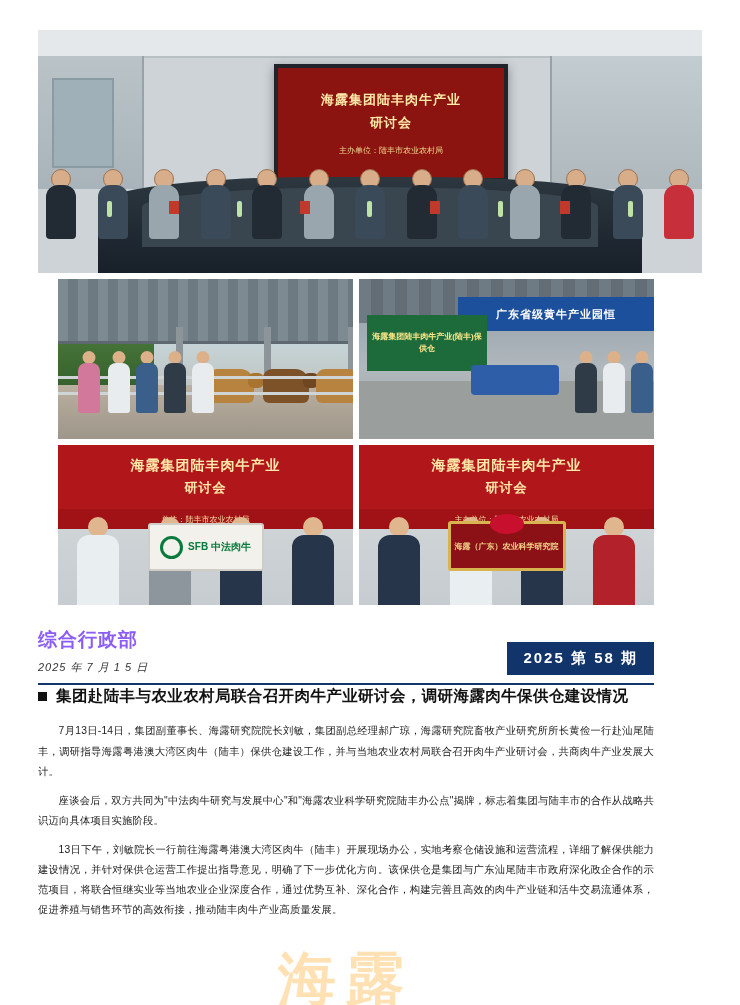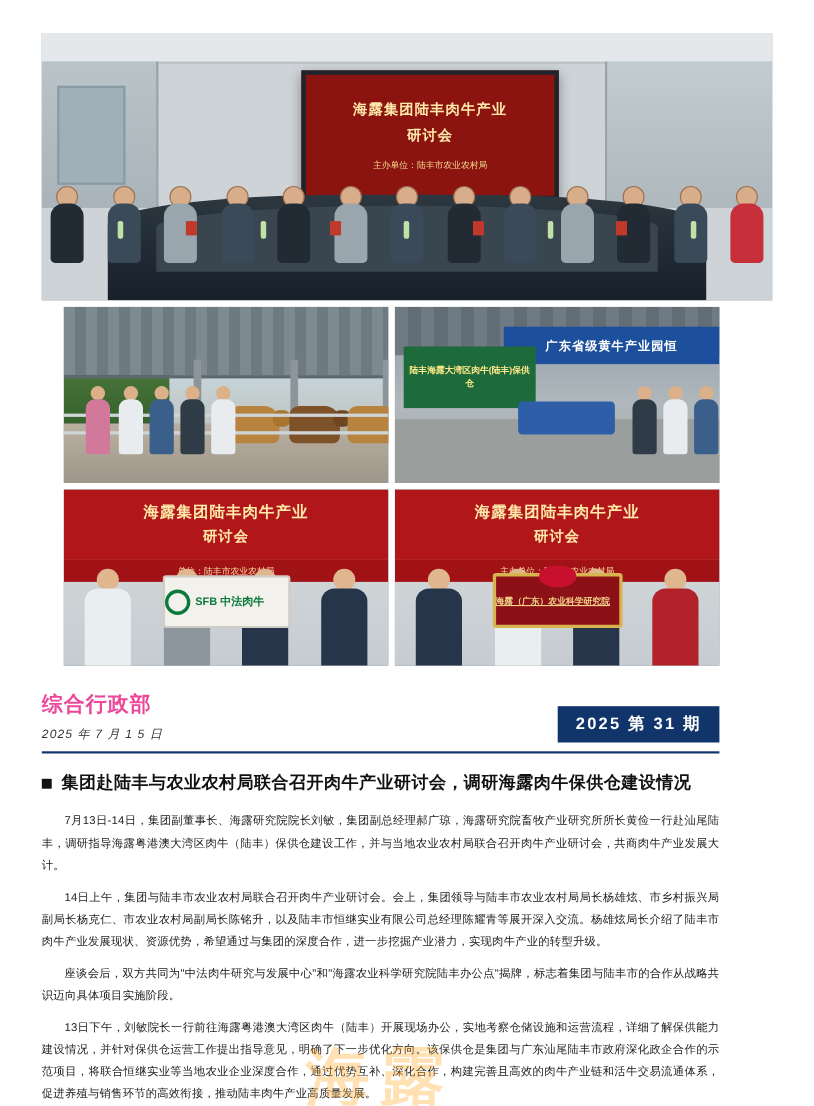--- a/index.html
+++ b/index.html
@@ -204,49 +204,49 @@
   }
   .cer-banner .b1 { font-size: 14px; font-weight:bold; letter-spacing:1px; }
   .cer-banner .b2 { font-size: 13px; font-weight:bold; letter-spacing:1px; }
   .cer-sub {
     position:absolute; left:0; right:0; top:64px; height:20px; background:#a01216;
     color:#f7dca0; font-size:8px; display:flex; align-items:center; justify-content:center;
   }
   .cer-plaque {
     position:absolute; left:50%; transform:translateX(-50%); bottom:34px;
     width:112px; height:44px; background:#f2f1ec; border:2px solid #cfcdc6; border-radius:3px;
-    display:flex; align-items:center; justify-content:flex-start; gap:5px;
+    display:flex; align-items:center; justify-content:center; gap:5px;
   }
   .cer-plaque .logo {
     width:17px;height:17px;border-radius:50%;border:3px solid #0a7a3c;
   }
   .cer-plaque .txt { font-size:10px; font-weight:bold; color:#0a7a3c; }
   .cer-plaque.red { background:#8c1116; border:3px solid #d8b451; }
-  .cer-plaque.red .txt { color:#f0d28a; font-size:8px;text-decoration:underline; }
+  .cer-plaque.red .txt { color:#f0d28a; font-size:8px; }
   .cer-people { position:absolute; left:4px; right:4px; bottom:0; display:flex; justify-content:space-around; align-items:flex-end; }
   .cp { width:48px; height:88px; position:relative; }
   .cp .head { position:absolute; left:50%; transform:translateX(-50%); top:0; width:20px;height:20px;border-radius:50%;background:#e0b68f; }
   .cp .body { position:absolute; left:50%; transform:translateX(-50%); top:18px; width:42px;height:72px;border-radius:12px 12px 0 0; background:#e9eef1; }
   .cp.navy .body { background:#27354a; }
   .cp.red .body { background:#b3222a; }
   .cp.grey .body { background:#8d969c; }
   .ribbon { position:absolute; left:50%; transform:translateX(-50%); top:-10px; width:34px; height:20px; background:#c8102e; border-radius:50%; }
 
   
   .meta {
     margin-top: 22px;
     display: flex;
     align-items: flex-end;
     justify-content: space-between;
   }
   .dept-name {
     font-size: 19px;
     font-weight: bold;
     letter-spacing: 1px;
-    color: #ec4899;
+    color: #8b5cf6;
   }
   .dept-date {
     font-size: 11px;
     color: #333;
     margin-top: 7px;
     letter-spacing: 1px;
     font-style: italic;
   }
   .issue-badge {
     background: #11346b;
@@ -256,21 +256,20 @@
     padding: 7px 16px;
     letter-spacing: 2px;
     white-space: nowrap;
   }
   .rule {
     margin-top: 8px;
     height: 2px;
     background: #11346b;
   }
   .headline {
-    margin-top: 16px;
     display: flex;
     align-items: flex-start;
     gap: 9px;
   }
   .headline .bullet {
     width: 9px; height: 9px; background: #111; margin-top: 7px; flex: none;
   }
   .headline .htext {
     font-size: 15.5px;
     font-weight: bold;
@@ -424,21 +423,21 @@
         <div class="visitor white" style="left:132px">
             <div class="head"></div>
             <div class="body"></div>
           </div>
       </div>
 
       <div class="photo photo-half2">
         <div class="wh-bg"></div>
         <div class="wh-roof"></div>
         <div class="wh-banner">广东省级黄牛产业园恒</div>
-        <div class="wh-banner2">陆丰海露大湾区肉牛(陆丰)保供仓</div>
+        <div class="wh-banner2">海露集团陆丰肉牛产业(陆丰)保供仓</div>
         <div class="wh-floor"></div>
         <div class="wh-blue"></div>
         <div class="visitor" style="left:214px">
             <div class="head"></div>
             <div class="body"></div>
           </div>
         <div class="visitor white" style="left:242px">
             <div class="head"></div>
             <div class="body"></div>
           </div>
@@ -516,30 +515,29 @@
         </div>
       </div>
     </div>
   </div>
 
   <div class="meta">
     <div>
       <div class="dept-name">综合行政部</div>
       <div class="dept-date">2025 年 7 月 1 5 日</div>
     </div>
-    <div class="issue-badge">2025  第 31 期</div>
+    <div class="issue-badge">2025  第 58 期</div>
   </div>
   <div class="rule"></div>
 
   <div class="headline">
     <span class="bullet"></span>
     <span class="htext">集团赴陆丰与农业农村局联合召开肉牛产业研讨会，调研海露肉牛保供仓建设情况</span>
   </div>
 
   <div class="body-copy">
     <p>7月13日-14日，集团副董事长、海露研究院院长刘敏，集团副总经理郝广琼，海露研究院畜牧产业研究所所长黄俭一行赴汕尾陆丰，调研指导海露粤港澳大湾区肉牛（陆丰）保供仓建设工作，并与当地农业农村局联合召开肉牛产业研讨会，共商肉牛产业发展大计。</p>
-    <p>14日上午，集团与陆丰市农业农村局联合召开肉牛产业研讨会。会上，集团领导与陆丰市农业农村局局长杨雄炫、市乡村振兴局副局长杨克仁、市农业农村局副局长陈铭升，以及陆丰市恒继实业有限公司总经理陈耀青等展开深入交流。杨雄炫局长介绍了陆丰市肉牛产业发展现状、资源优势，希望通过与集团的深度合作，进一步挖掘产业潜力，实现肉牛产业的转型升级。</p>
     <p>座谈会后，双方共同为"中法肉牛研究与发展中心"和"海露农业科学研究院陆丰办公点"揭牌，标志着集团与陆丰市的合作从战略共识迈向具体项目实施阶段。</p>
     <p>13日下午，刘敏院长一行前往海露粤港澳大湾区肉牛（陆丰）开展现场办公，实地考察仓储设施和运营流程，详细了解保供能力建设情况，并针对保供仓运营工作提出指导意见，明确了下一步优化方向。该保供仓是集团与广东汕尾陆丰市政府深化政企合作的示范项目，将联合恒继实业等当地农业企业深度合作，通过优势互补、深化合作，构建完善且高效的肉牛产业链和活牛交易流通体系，促进养殖与销售环节的高效衔接，推动陆丰肉牛产业高质量发展。</p>
   </div>
 
   <div class="watermark">海露</div>
 </div>
 
 </body></html>

